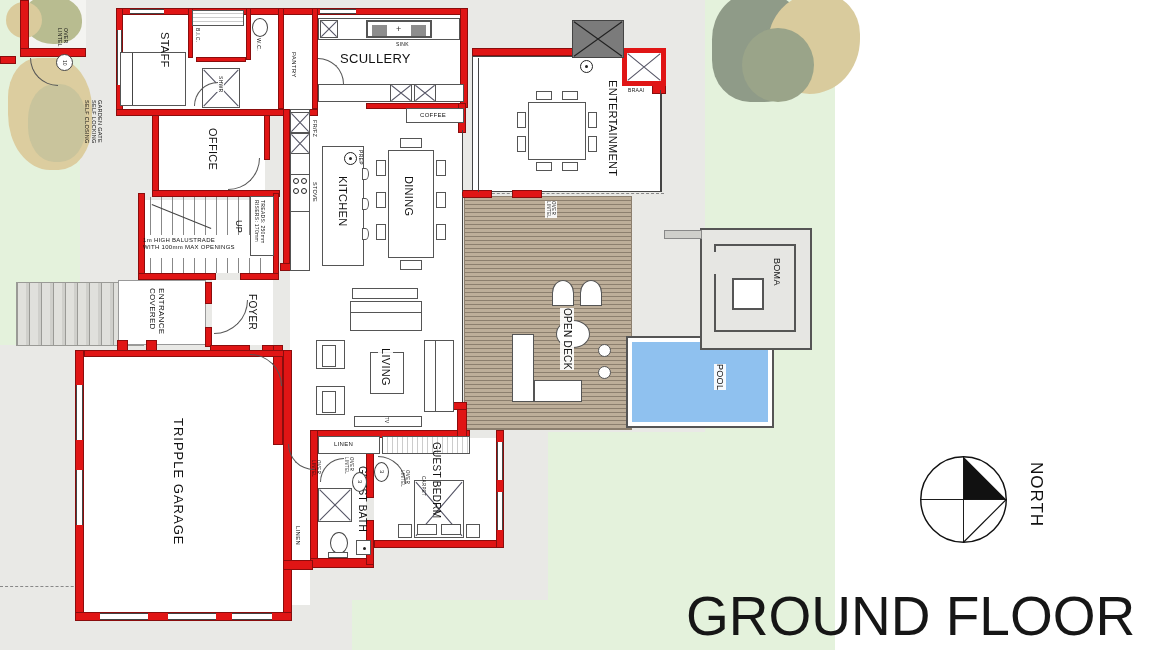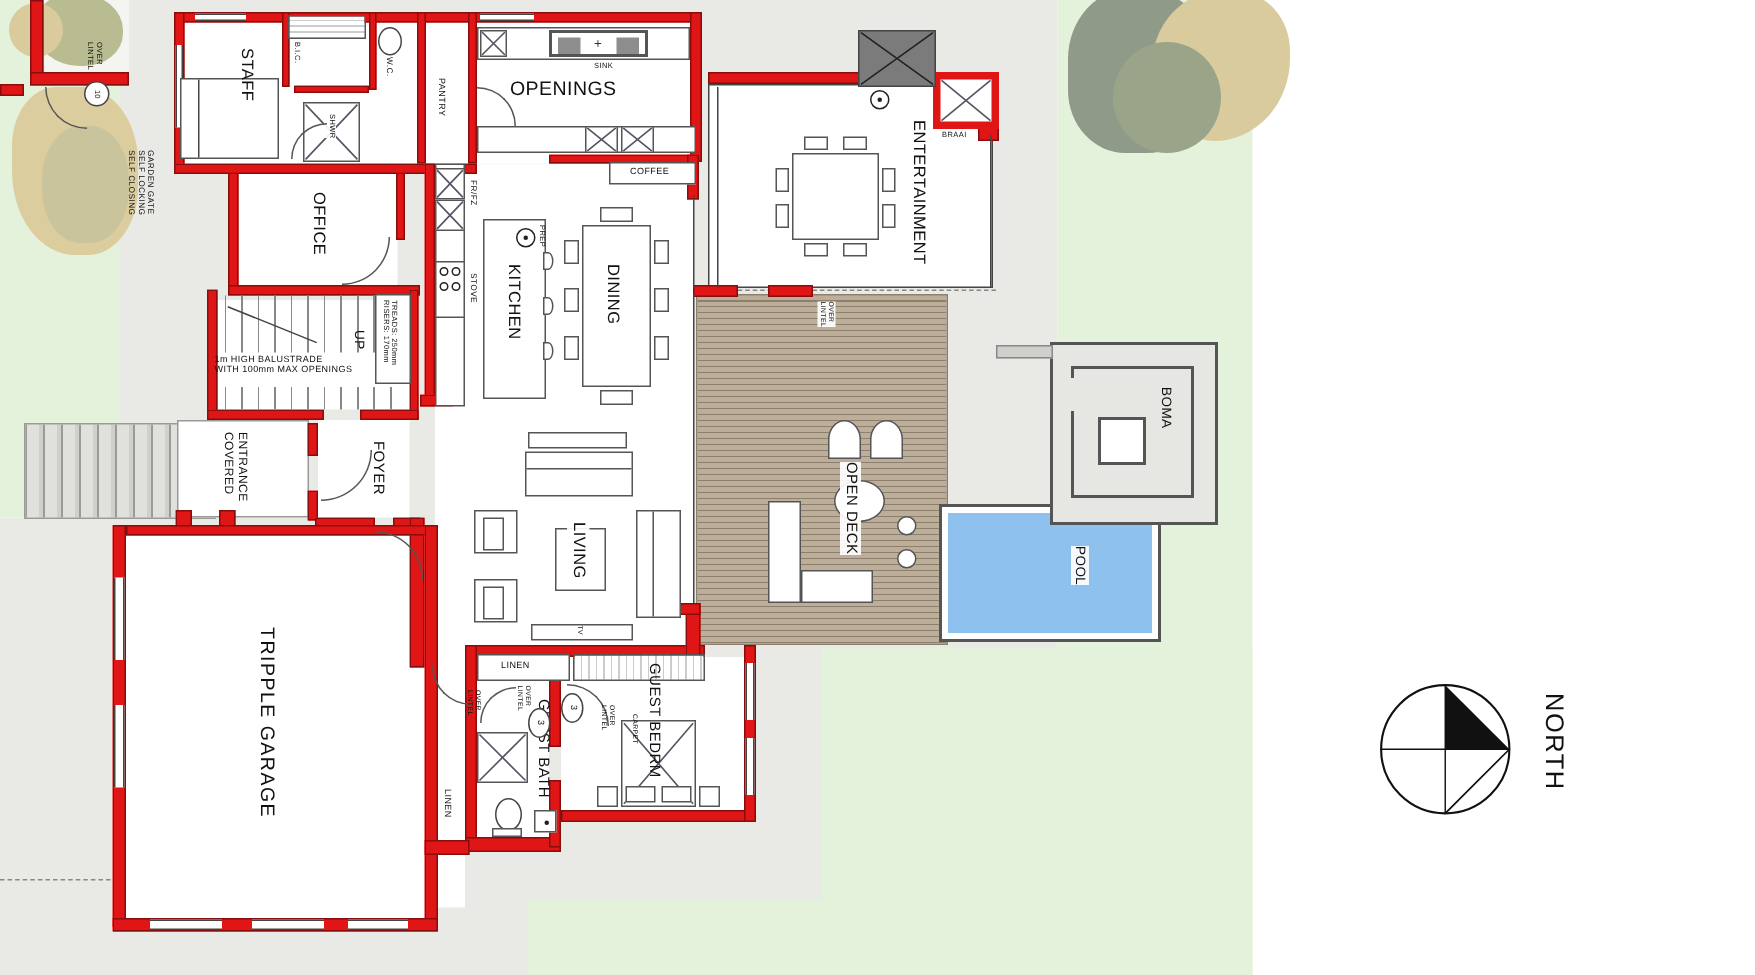--- a/index.html
+++ b/index.html
@@ -201,21 +201,21 @@
     <svg class="x" viewBox="0 0 100 100" preserveAspectRatio="none">
         <path d="M2 2 98 98 M98 2 2 98"></path>
       </svg>
     </div>
   <div class="furn" style="left:366px;top:20px;width:66px;height:18px;border-width:2px">
     <div style="position:absolute;left:4px;top:3px;width:15px;height:11px;background:#8d8d8d"></div>
     <div style="position:absolute;right:4px;top:3px;width:15px;height:11px;background:#8d8d8d"></div>
     <div style="position:absolute;left:28px;top:2px;font-size:9px;color:#333">+</div>
     </div>
   <div class="lbl f5" style="left:396px;top:42px">SINK</div>
-  <div class="lbl f13" style="left:340px;top:52px">OPENINGS</div>
+  <div class="lbl f13" style="left:340px;top:52px">SCULLERY</div>
   <div class="furn" style="left:318px;top:84px;width:146px;height:18px"></div>
   <div class="furn" style="left:390px;top:84px;width:22px;height:18px">
     <svg class="x" viewBox="0 0 100 100" preserveAspectRatio="none">
         <path d="M2 2 98 98 M98 2 2 98"></path>
       </svg>
     </div>
   <div class="furn" style="left:414px;top:84px;width:22px;height:18px">
     <svg class="x" viewBox="0 0 100 100" preserveAspectRatio="none">
         <path d="M2 2 98 98 M98 2 2 98"></path>
       </svg>
@@ -366,14 +366,15 @@
   <div class="lbl v f45" style="left:421px;top:476px">CARPET</div>
 
   <svg style="position:absolute;left:916px;top:452px" width="95" height="95" viewBox="0 0 100 100">
     <circle cx="50" cy="50" r="45" fill="none" stroke="#111" stroke-width="1.5"></circle>
     <line x1="50" y1="5" x2="50" y2="95" stroke="#111" stroke-width="1"></line>
     <line x1="5" y1="50" x2="95" y2="50" stroke="#111" stroke-width="1"></line>
     <polygon points="50,5 95,50 50,50" fill="#111"></polygon>
     <line x1="50" y1="95" x2="95" y2="50" stroke="#111" stroke-width="1.2"></line>
   </svg>
   <div class="lbl v" style="left:1026px;top:462px;font-size:17px;letter-spacing:1px">NORTH</div>
+  <div class="title" style="left:686px;top:584px">GROUND FLOOR</div>
 
 </div>
 
 </body></html>

